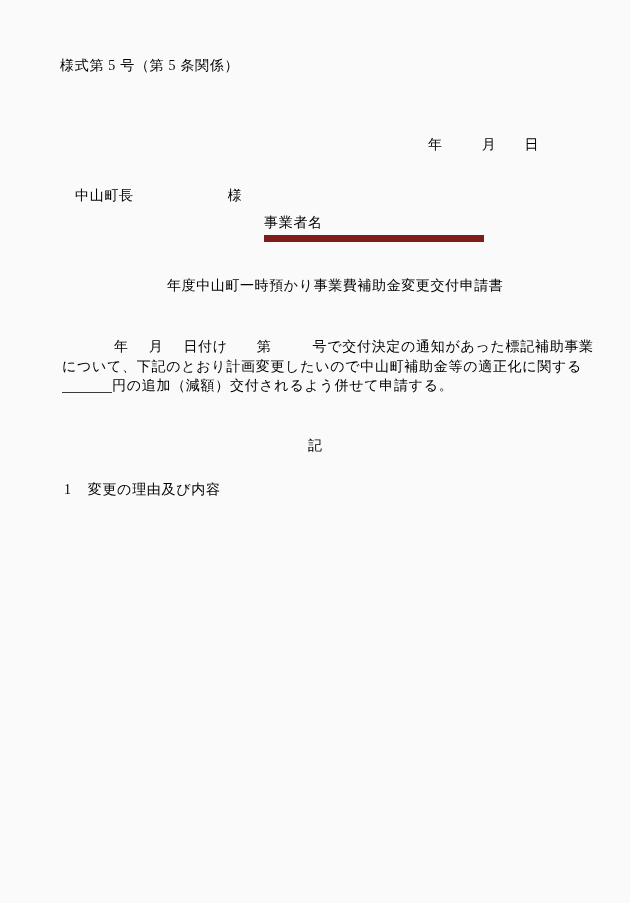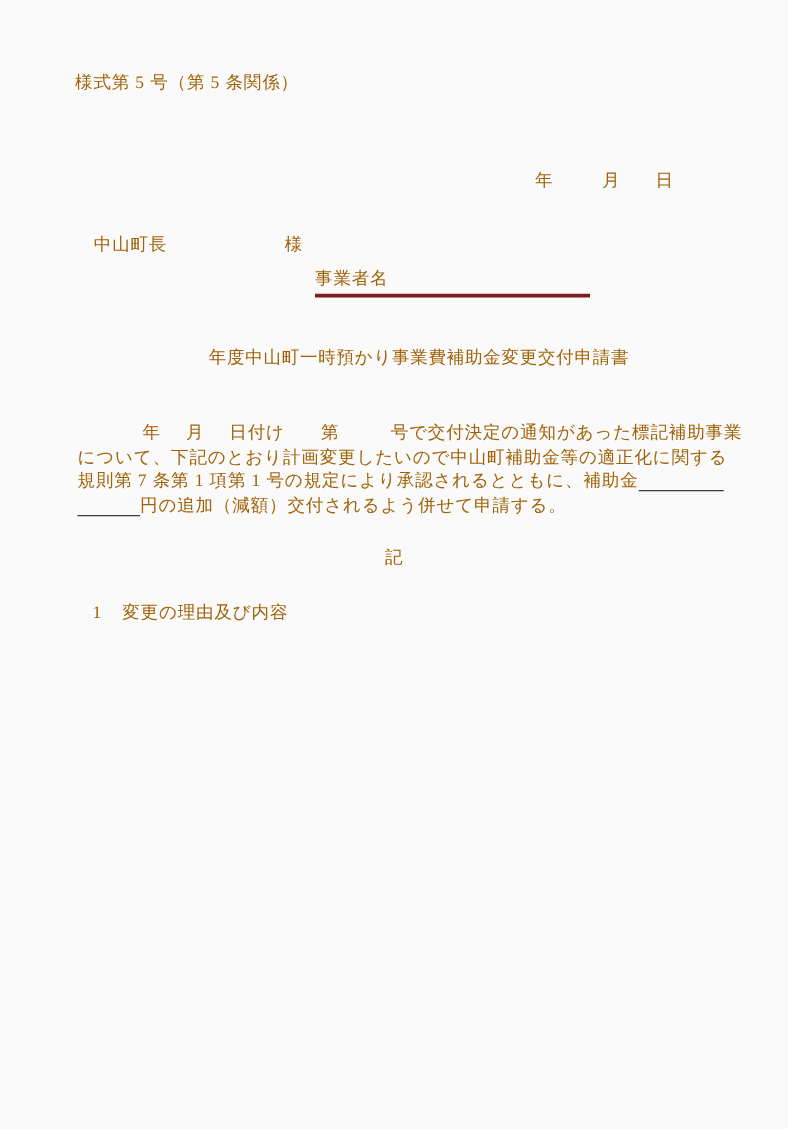--- a/index.html
+++ b/index.html
@@ -1,39 +1,39 @@
 <!DOCTYPE html>
 <html><head>
 <meta charset="utf-8">
 <style>
   html,body{margin:0;padding:0;background:#f1f1f1;}
   .page{
     position:relative;
     width:630px;height:903px;
     background:#fafafa;
-    color:#a16207;
+    color:#000000;
     font-family:"Liberation Serif","DejaVu Serif",serif;
     font-size:14px;
     letter-spacing:0.7px;
     overflow:hidden;
   }
   .abs{position:absolute;white-space:nowrap;}
 
   .form-number{left:60px;top:57px;}
 
   .date-line{left:428px;top:136px;}
   .dl-m{margin-left:39px;}
   .dl-d{margin-left:28px;}
 
   .addressee{left:75px;top:175px;margin-top:12px;}
   .honorific{margin-left:94px;}
 
   .operator-line{
-    left:252px;top:214px;width:220px;
-    border-bottom:3px solid #7f1d1d;
+    left:264px;top:214px;width:220px;
+    border-bottom:7px solid #7f1d1d;
     padding-bottom:3px;
   }
 
   .doc-title{left:167px;top:277px;letter-spacing:0.6px;}
 
   .body-text{
     left:62px;top:337px;width:517px;
     line-height:19.7px;
   }
   .bline{white-space:nowrap;}
@@ -41,21 +41,21 @@
   .s2{margin-left:20px;}
   .s3{margin-left:20px;}
   .s4{margin-left:29px;}
   .s5{margin-left:41px;}
   .flexline{display:flex;white-space:nowrap;}
   .fill-underline{flex:1;border-bottom:1px solid #3a3a3a;margin-bottom:3px;}
   .lead-underline{width:50px;border-bottom:1px solid #3a3a3a;margin-bottom:3px;}
 
   .ki{left:0;top:437px;width:630px;text-align:center;letter-spacing:0;}
 
-  .item{left:74px;}
+  .item{left:64px;}
   .item1{top:481px;}
   .item2{top:592px;}
   .ilabel{margin-left:16px;}
   .item-note{left:112px;top:612px;}
 </style>
 </head>
 <body>
 
 <div class="page">
 
@@ -74,24 +74,20 @@
   </div>
 
   <div class="abs doc-title">年度中山町一時預かり事業費補助金変更交付申請書</div>
 
   <div class="abs body-text">
     <div class="bline">
       <span class="s1">年</span><span class="s2">月</span><span class="s3">日付け</span><span class="s4">第</span><span class="s5">号で交付決定の通知があった標記補助事業</span>
     </div>
     <div class="bline">について、下記のとおり計画変更したいので中山町補助金等の適正化に関する</div>
     <div class="flexline">
-      <span>規則第 7 条第 1 項第 1 号の規定により承認されるとともに、補助金</span>
-      <span class="fill-underline"></span>
-    </div>
-    <div class="flexline">
       <span class="lead-underline"></span>
       <span>円の追加（減額）交付されるよう併せて申請する。</span>
     </div>
   </div>
 
   <div class="abs ki">記</div>
 
   <div class="abs item item1">
     <span>1</span><span class="ilabel">変更の理由及び内容</span>
   </div>

